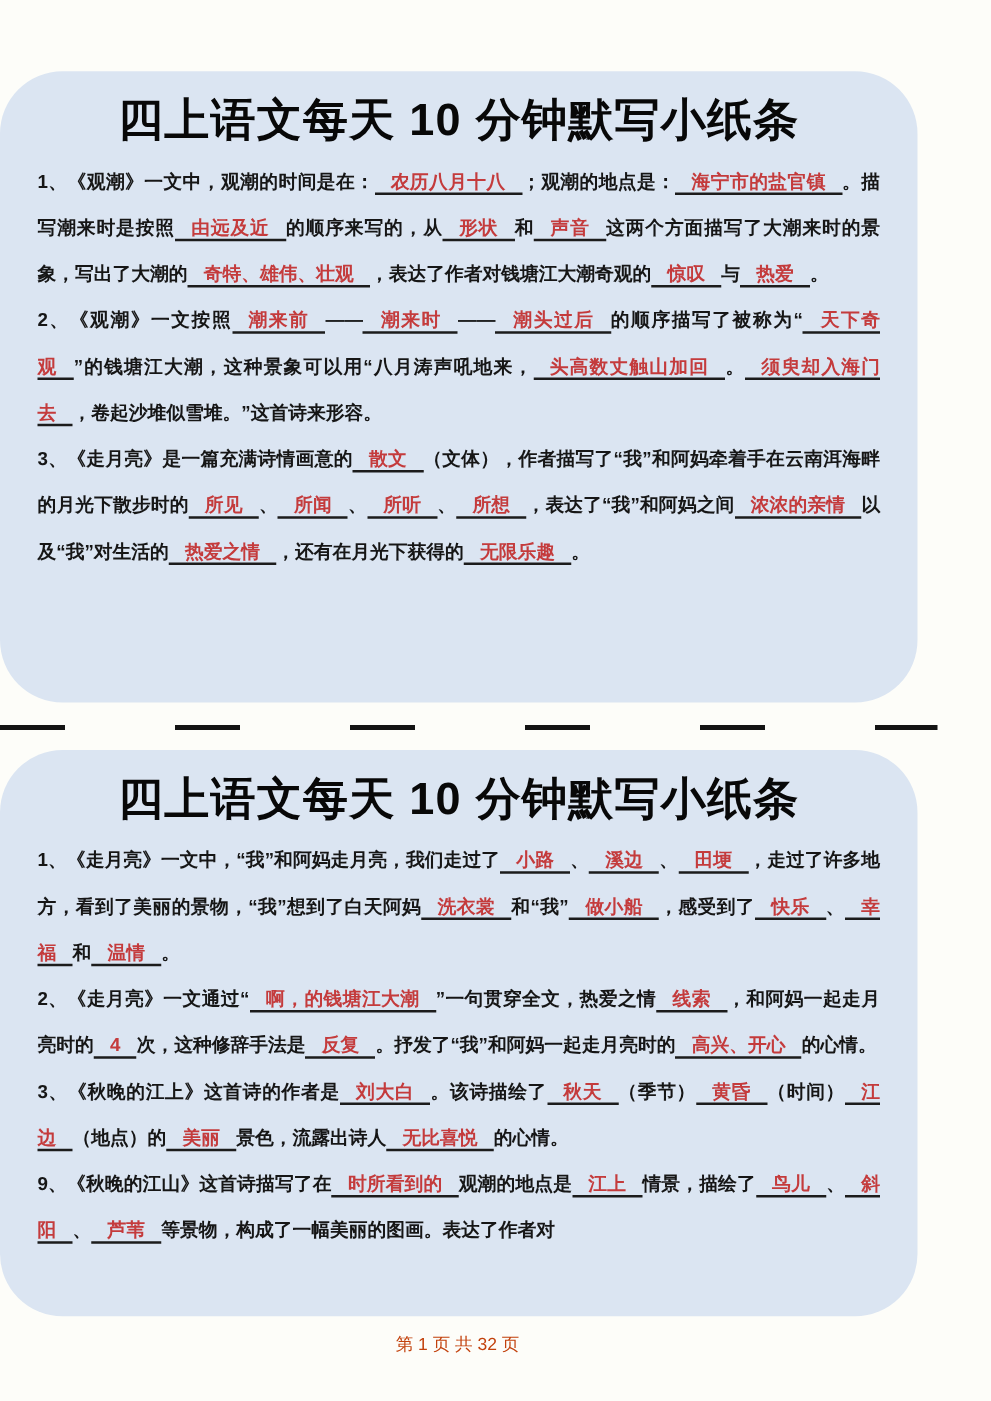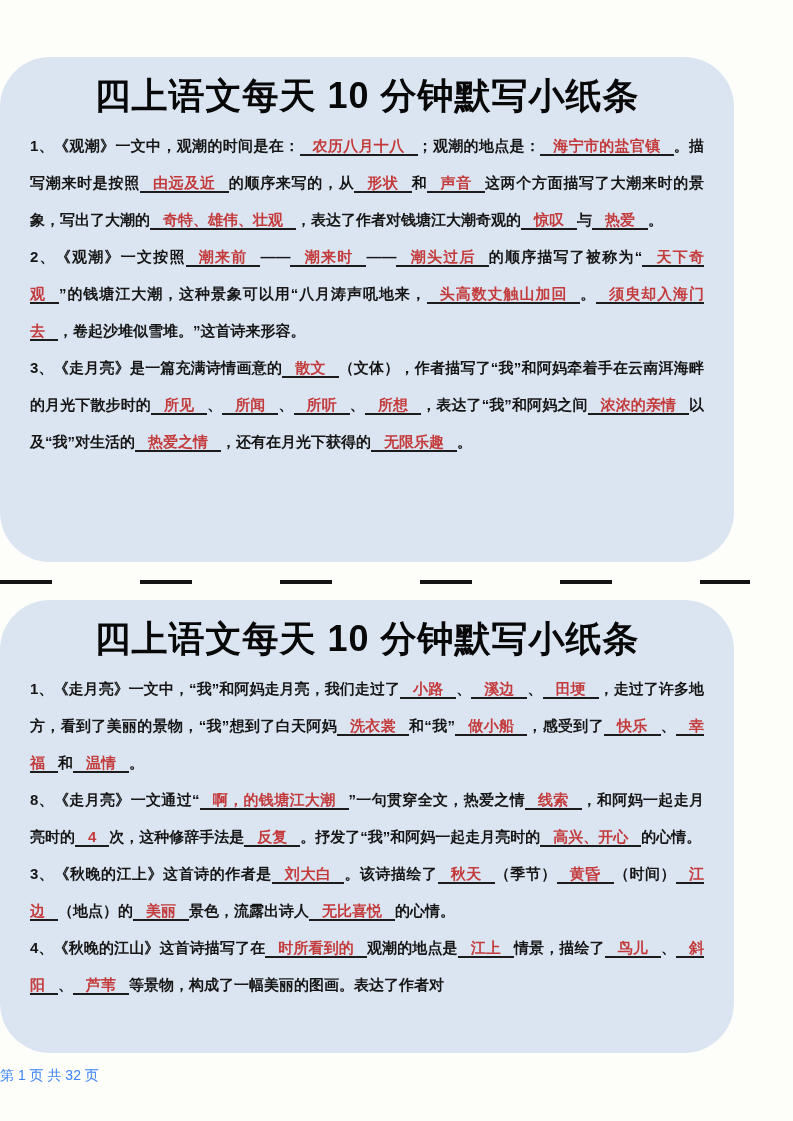--- a/index.html
+++ b/index.html
@@ -66,24 +66,24 @@
     height: 4px;
     width: 750px;
     margin: 18px auto 16px auto;
     background: repeating-linear-gradient(
       to right,
       #141414 0px, #141414 52px,
       transparent 52px, transparent 140px
     );
   }
   .page-footer {
-    text-align: left;
+    text-align: center;
     font-size: 14px;
     line-height: 20px;
-    color: #3b82f6;
+    color: #c2410c;
     margin-top: 12px;
     font-weight: 400;
   }
 </style>
 </head>
 <body>
 
 <div class="page">
 
   <section class="card card-1">
@@ -94,21 +94,21 @@
         <p class="q"><span class="txt">3、《走月亮》是一篇充满诗情画意的</span><span class="blank">散文</span><span class="txt">（文体），作者描写了“我”和阿妈牵着手在云南洱海畔的月光下散步时的</span><span class="blank">所见</span><span class="txt">、</span><span class="blank">所闻</span><span class="txt">、</span><span class="blank">所听</span><span class="txt">、</span><span class="blank">所想</span><span class="txt">，表达了“我”和阿妈之间</span><span class="blank">浓浓的亲情</span><span class="txt">以及“我”对生活的</span><span class="blank">热爱之情</span><span class="txt">，还有在月光下获得的</span><span class="blank">无限乐趣</span><span class="txt">。</span></p>
       </div>
   </section>
 
   <div class="cutline"></div>
 
   <section class="card card-2">
     <h1 class="card-title">四上语文每天 10 分钟默写小纸条</h1>
     <div class="card-body">
         <p class="q"><span class="txt">1、《走月亮》一文中，“我”和阿妈走月亮，我们走过了</span><span class="blank">小路</span><span class="txt">、</span><span class="blank">溪边</span><span class="txt">、</span><span class="blank">田埂</span><span class="txt">，走过了许多地方，看到了美丽的景物，“我”想到了白天阿妈</span><span class="blank">洗衣裳</span><span class="txt">和“我”</span><span class="blank">做小船</span><span class="txt">，感受到了</span><span class="blank">快乐</span><span class="txt">、</span><span class="blank">幸福</span><span class="txt">和</span><span class="blank">温情</span><span class="txt">。</span></p>
-        <p class="q"><span class="txt">8、《走月亮》一文通过“</span><span class="blank">啊，的钱塘江大潮</span><span class="txt">”一句贯穿全文，热爱之情</span><span class="blank">线索</span><span class="txt">，和阿妈一起走月亮时的</span><span class="blank">4</span><span class="txt">次，这种修辞手法是</span><span class="blank">反复</span><span class="txt">。抒发了“我”和阿妈一起走月亮时的</span><span class="blank">高兴、开心</span><span class="txt">的心情。</span></p>
+        <p class="q"><span class="txt">2、《走月亮》一文通过“</span><span class="blank">啊，的钱塘江大潮</span><span class="txt">”一句贯穿全文，热爱之情</span><span class="blank">线索</span><span class="txt">，和阿妈一起走月亮时的</span><span class="blank">4</span><span class="txt">次，这种修辞手法是</span><span class="blank">反复</span><span class="txt">。抒发了“我”和阿妈一起走月亮时的</span><span class="blank">高兴、开心</span><span class="txt">的心情。</span></p>
         <p class="q"><span class="txt">3、《秋晚的江上》这首诗的作者是</span><span class="blank">刘大白</span><span class="txt">。该诗描绘了</span><span class="blank">秋天</span><span class="txt">（季节）</span><span class="blank">黄昏</span><span class="txt">（时间）</span><span class="blank">江边</span><span class="txt">（地点）的</span><span class="blank">美丽</span><span class="txt">景色，流露出诗人</span><span class="blank">无比喜悦</span><span class="txt">的心情。</span></p>
-        <p class="q"><span class="txt">4、《秋晚的江山》这首诗描写了在</span><span class="blank">时所看到的</span><span class="txt">观潮的地点是</span><span class="blank">江上</span><span class="txt">情景，描绘了</span><span class="blank">鸟儿</span><span class="txt">、</span><span class="blank">斜阳</span><span class="txt">、</span><span class="blank">芦苇</span><span class="txt">等景物，构成了一幅美丽的图画。表达了作者对</span></p>
+        <p class="q"><span class="txt">9、《秋晚的江山》这首诗描写了在</span><span class="blank">时所看到的</span><span class="txt">观潮的地点是</span><span class="blank">江上</span><span class="txt">情景，描绘了</span><span class="blank">鸟儿</span><span class="txt">、</span><span class="blank">斜阳</span><span class="txt">、</span><span class="blank">芦苇</span><span class="txt">等景物，构成了一幅美丽的图画。表达了作者对</span></p>
       </div>
   </section>
 
   <footer class="page-footer">第 1 页 共 32 页</footer>
 
 </div>
 
 </body></html>

